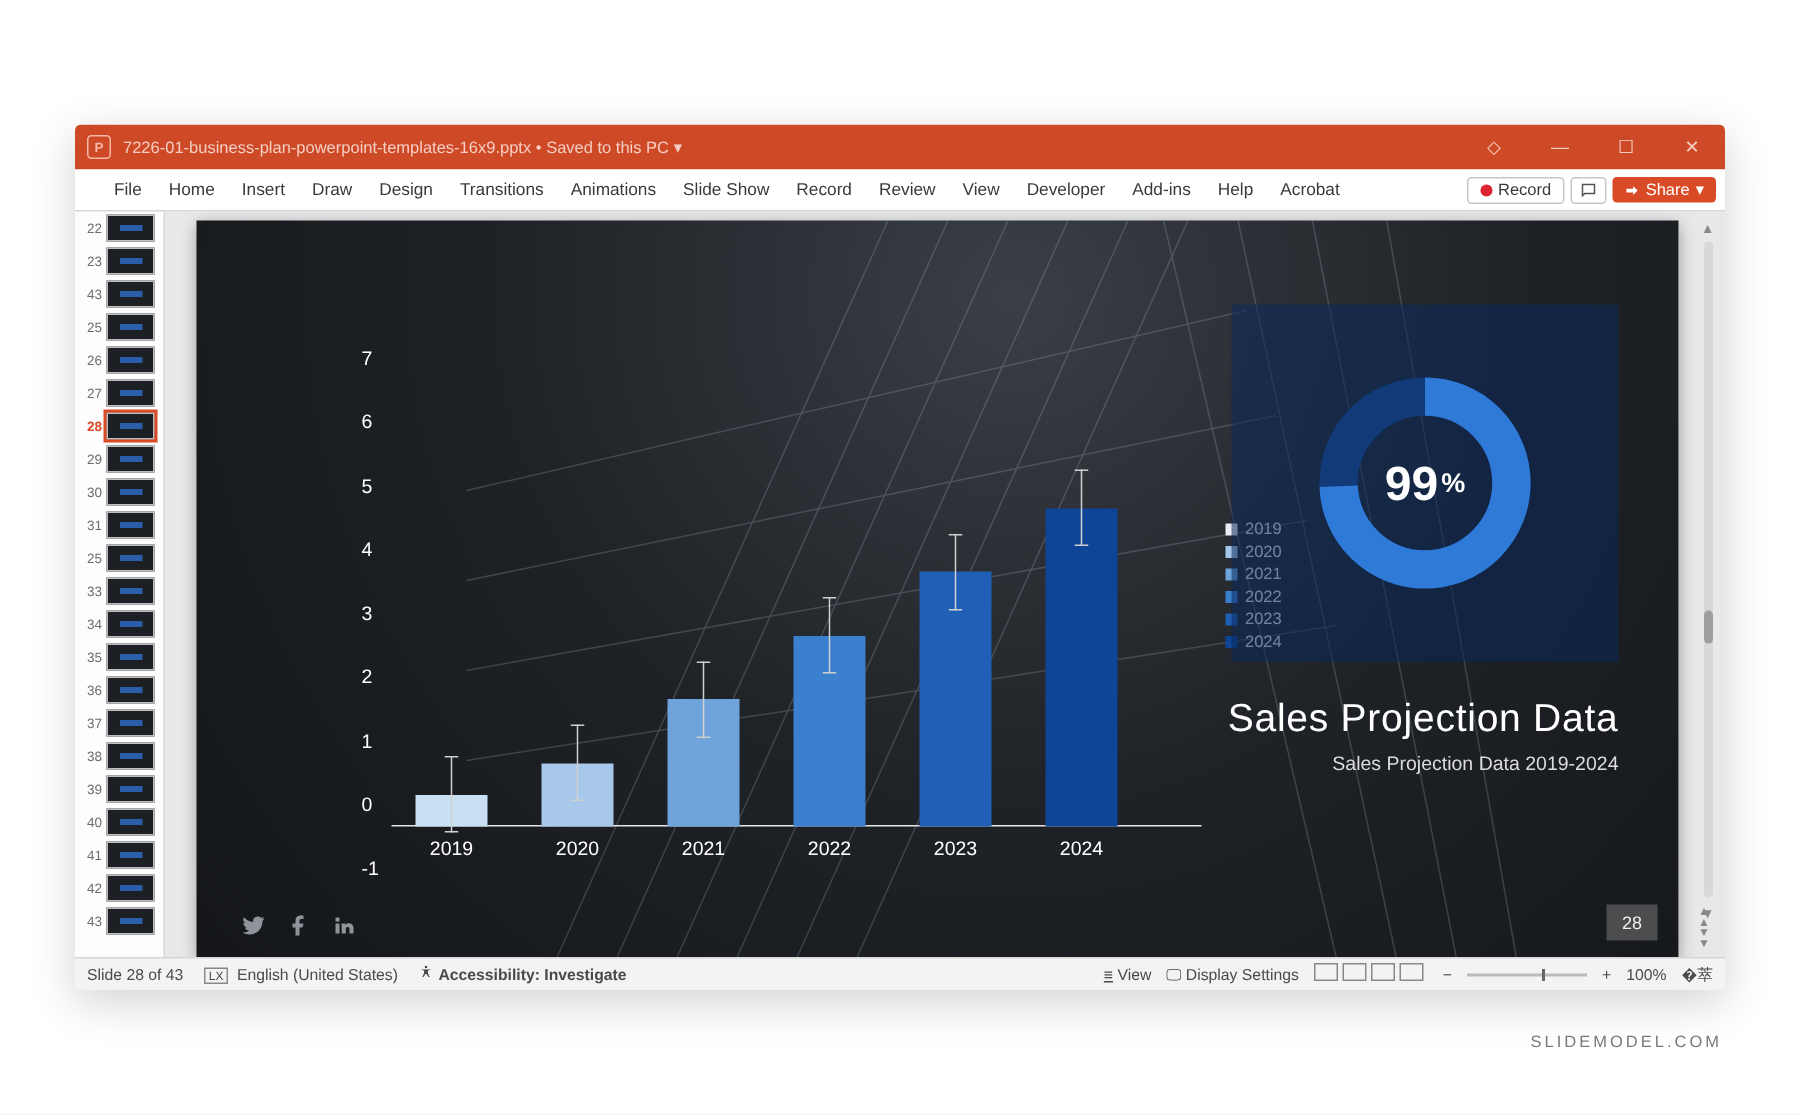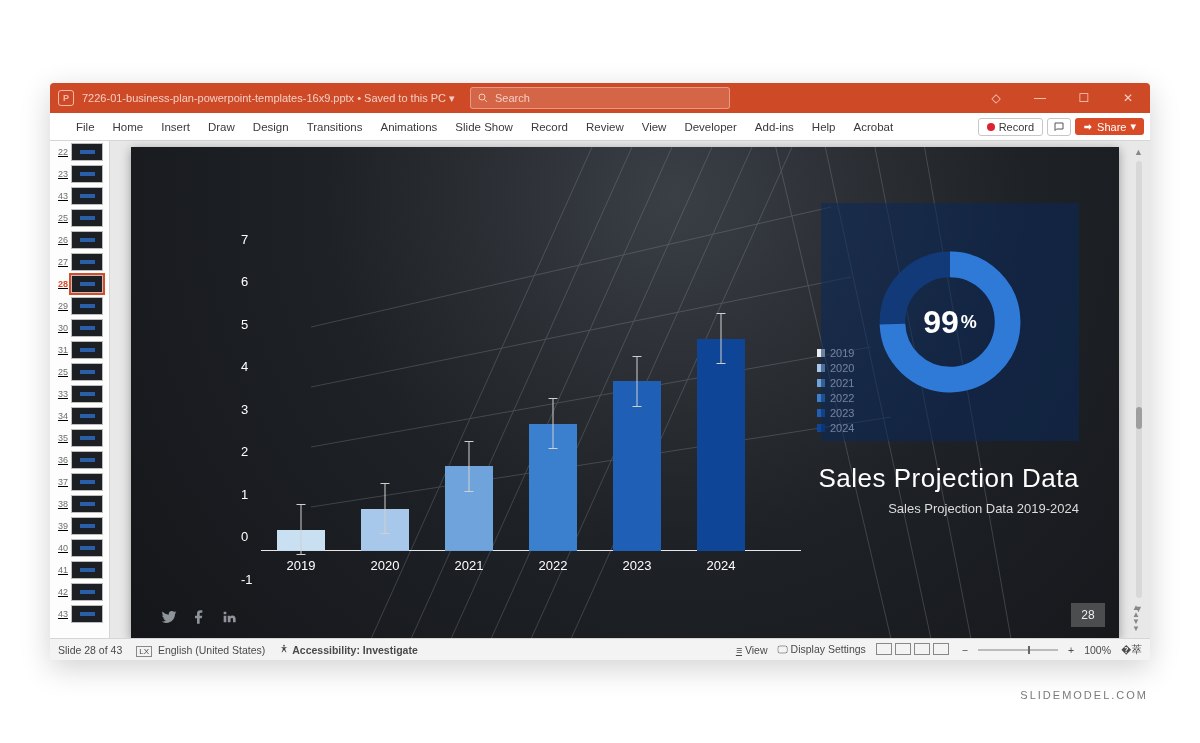--- a/index.html
+++ b/index.html
@@ -59,21 +59,21 @@
     display:flex; align-items:center; padding:0 17px; font-size:11.5px;
     color:#3a3a3a; position:relative;
   }
   .ribbon .tab { padding:0 9px; height:100%; display:flex; align-items:center; cursor:default;}
   .ribbon .right-cluster { position:absolute; right:6px; display:flex; gap:4px; align-items:center; }
   .pill-btn { border:1px solid #c7c7c7; border-radius:3px; padding:2px 8px; font-size:11px; display:flex; align-items:center; gap:4px; background:#fff; }
   .share-btn { background:#d94b27; color:#fff; border:none; }
   
   .workspace { flex:1; display:flex; min-height:0; background:#e8e8e8; }
   
-  .thumbs { width:60px; background:#fdfdfd; border-right:1px solid #d6d6d6; overflow:hidden;text-decoration:underline; }
+  .thumbs { width:60px; background:#fdfdfd; border-right:1px solid #d6d6d6; overflow:hidden; }
   .thumb-row { display:flex; align-items:center; gap:3px; padding:2px 4px; }
   .thumb-row .num { width:14px; text-align:right; font-size:9px; color:#6d6d6d; }
   .thumb-mini { width:32px; height:18px; background:#1c1f24; border:1px solid #bdbdbd; position:relative; }
   .thumb-mini::after{content:"";position:absolute;left:25%;top:35%;width:50%;height:30%;background:#2a5ea8;}
   .thumb-row.active .thumb-mini { outline:2px solid #d94b27; }
   .thumb-row.active .num { color:#d94b27; font-weight:600;}
   
   .canvas-wrap { flex:1; position:relative; background:#e8e8e8; display:flex; align-items:flex-start; justify-content:center; padding:6px 20px 6px 10px;}
   .canvas-scroll { position:absolute; right:4px; top:6px; bottom:6px; width:14px; }
   .canvas-scroll .track{width:6px;background:#d8d8d8;position:absolute;left:4px;top:14px;bottom:34px;border-radius:3px;}
@@ -126,27 +126,20 @@
 
 <div class="app-frame">
 
   <div class="titlebar">
     <div class="ppt-logo">P</div>
     <div class="doc-info">
       <span>7226-01-business-plan-powerpoint-templates-16x9.pptx</span>
       <span> • </span>
       <span>Saved to this PC</span>
       <span> ▾</span>
-    </div>
-    <div class="search-box">
-      <svg viewBox="0 0 24 24" fill="none" stroke="#f6cdc3" stroke-width="2">
-          <circle cx="10" cy="10" r="6"></circle>
-          <line x1="15" y1="15" x2="20" y2="20"></line>
-        </svg>
-      <span>Search</span>
     </div>
     <div class="win-controls">
       <div>◇</div>
       <div>—</div>
       <div>☐</div>
       <div>✕</div>
     </div>
   </div>
 
   <div class="ribbon">

